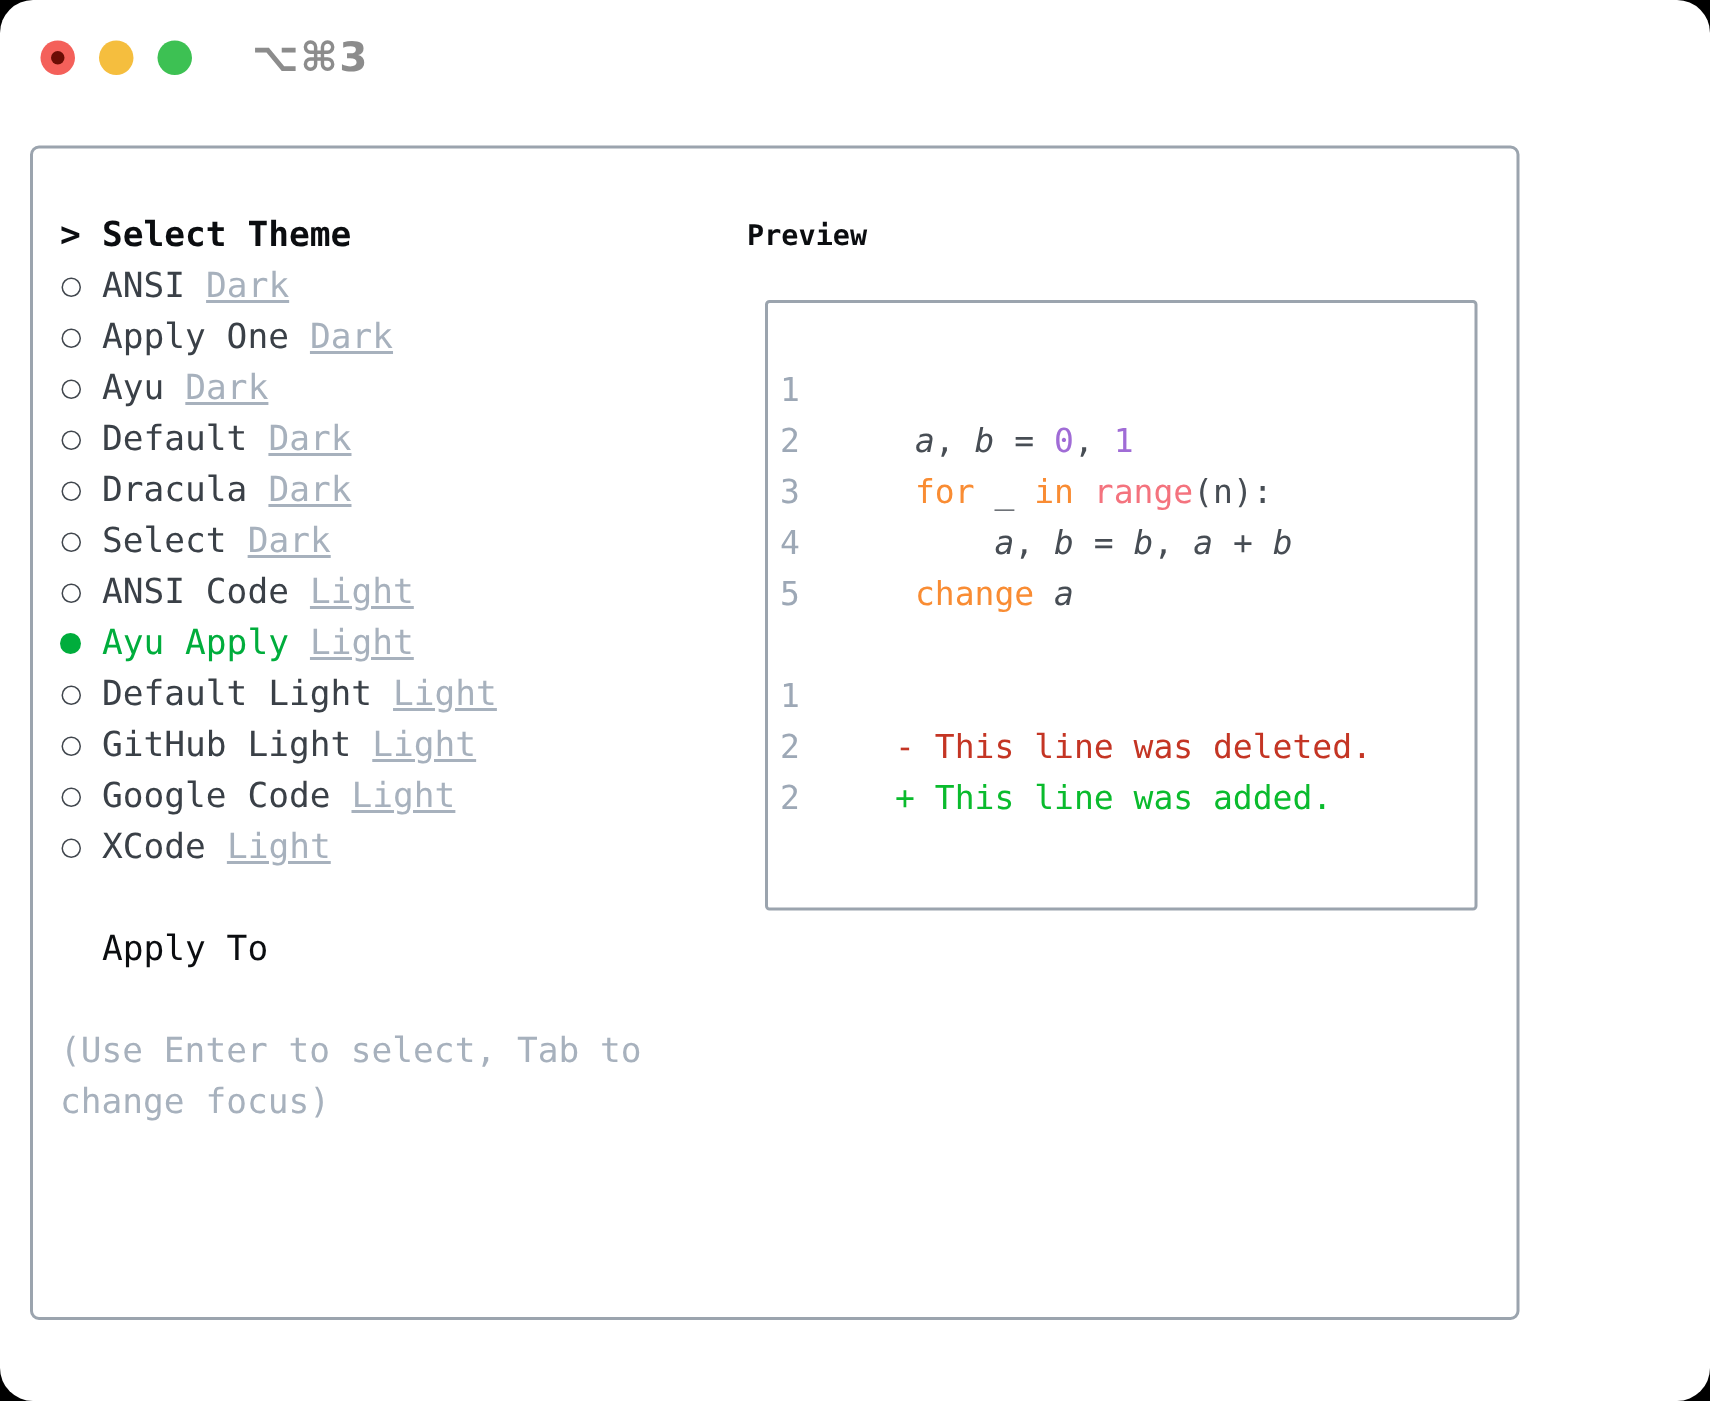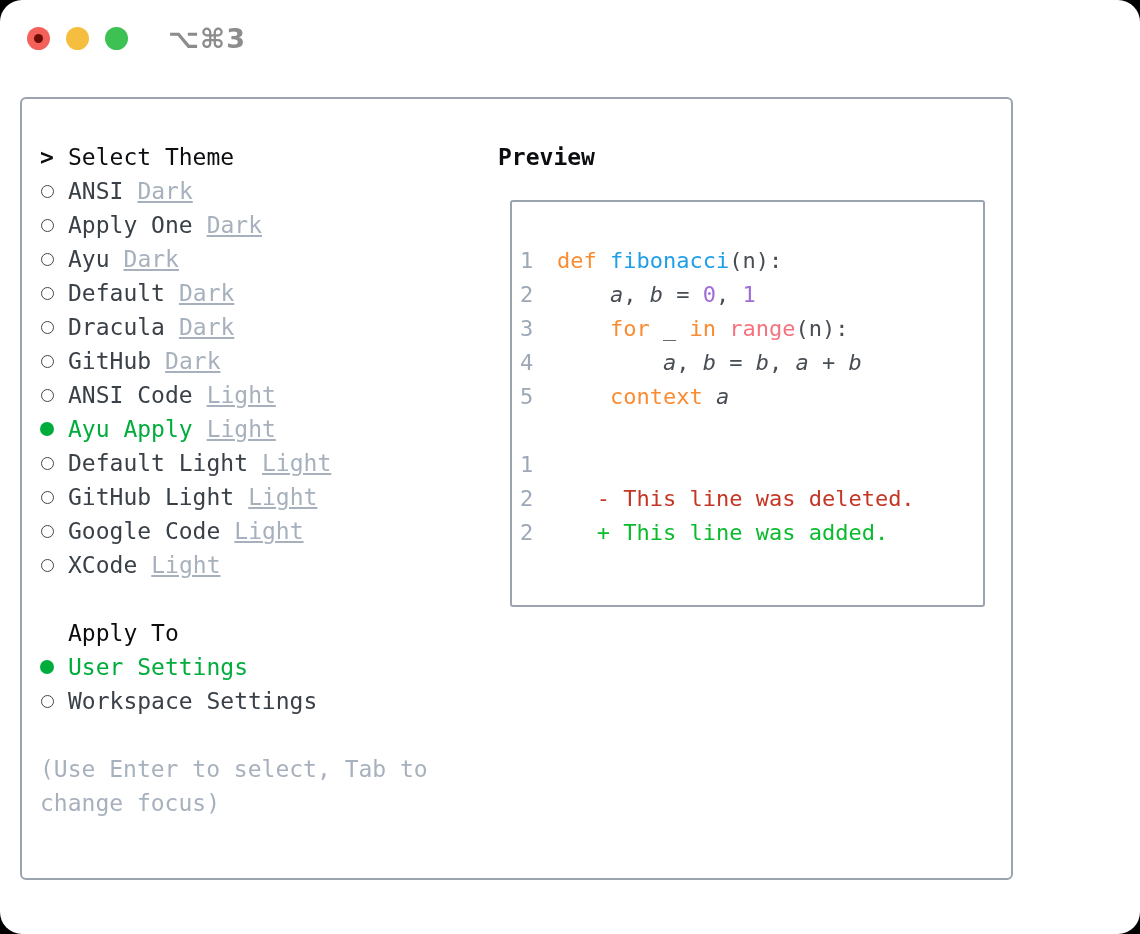--- a/index.html
+++ b/index.html
@@ -26,28 +26,28 @@
     border:2px solid var(--c-border);border-radius:6px;box-sizing:border-box;
   }
   
   .left-col{position:absolute;left:18px;top:41px;width:430px;font-size:23px;line-height:34px;color:var(--c-text);}
   .row{display:flex;height:34px;align-items:center;white-space:pre;}
   .row-blank{height:34px;}
   .marker{width:28px;flex:none;display:flex;align-items:center;}
   .marker-char{font-weight:bold;color:var(--c-heading);}
   .circle{width:13px;height:13px;border:1.5px solid #40464d;border-radius:50%;box-sizing:border-box;margin-left:1px;}
   .circle.filled{width:14px;height:14px;border:none;background:var(--c-accent-green);margin-left:0;}
-  .header-label{font-weight:normal;color:var(--c-heading);text-align:right;}
+  .header-label{font-weight:bold;color:var(--c-heading);text-align:right;}
   .section-label{color:var(--c-heading);}
   .item-name{color:var(--c-text);}
   .item-name.selected{color:var(--c-accent-green);}
   .item-tag{color:var(--c-muted);margin-left:14px;text-decoration:underline;}
   .hint{color:var(--c-muted);width:404px;line-height:34px;}
   
-  .preview-header{position:absolute;left:476px;top:41px;height:34px;line-height:34px;font-size:23px;font-weight:bold;color:var(--c-heading);}
+  .preview-header{position:absolute;left:476px;top:41px;height:34px;line-height:34px;font-size:19px;font-weight:bold;color:var(--c-heading);}
   .preview-box{
     position:absolute;left:488px;top:101px;width:475px;height:407px;
     border:2px solid var(--c-border);border-radius:3px;box-sizing:border-box;
     padding:42px 0 0 8px;overflow:hidden;
   }
   .pline{display:flex;height:34px;line-height:34px;font-size:22px;white-space:pre;}
   .lnum{width:37px;flex:none;color:var(--c-lnum);}
   .tk-plain{color:var(--c-code);}
   .tk-keyword{color:var(--c-keyword);}
   .tk-function{color:var(--c-function);}
@@ -78,49 +78,45 @@
       <div class="row">
         <span class="marker"><span class="marker-char">&gt;</span></span>
         <span class="header-label">Select Theme</span>
       </div>
       <div id="theme-list">
           <div class="row"><span class="marker"><span class="circle"></span></span><span class="item-name">ANSI</span><span class="item-tag">Dark</span></div>
           <div class="row"><span class="marker"><span class="circle"></span></span><span class="item-name">Apply One</span><span class="item-tag">Dark</span></div>
           <div class="row"><span class="marker"><span class="circle"></span></span><span class="item-name">Ayu</span><span class="item-tag">Dark</span></div>
           <div class="row"><span class="marker"><span class="circle"></span></span><span class="item-name">Default</span><span class="item-tag">Dark</span></div>
           <div class="row"><span class="marker"><span class="circle"></span></span><span class="item-name">Dracula</span><span class="item-tag">Dark</span></div>
-          <div class="row"><span class="marker"><span class="circle"></span></span><span class="item-name">GitHub</span><span class="item-tag">Dark</span></div>
+          <div class="row"><span class="marker"><span class="circle"></span></span><span class="item-name">Select</span><span class="item-tag">Dark</span></div>
           <div class="row"><span class="marker"><span class="circle"></span></span><span class="item-name">ANSI Code</span><span class="item-tag">Light</span></div>
           <div class="row"><span class="marker"><span class="circle filled"></span></span><span class="item-name selected">Ayu Apply</span><span class="item-tag">Light</span></div>
           <div class="row"><span class="marker"><span class="circle"></span></span><span class="item-name">Default Light</span><span class="item-tag">Light</span></div>
           <div class="row"><span class="marker"><span class="circle"></span></span><span class="item-name">GitHub Light</span><span class="item-tag">Light</span></div>
           <div class="row"><span class="marker"><span class="circle"></span></span><span class="item-name">Google Code</span><span class="item-tag">Light</span></div>
           <div class="row"><span class="marker"><span class="circle"></span></span><span class="item-name">XCode</span><span class="item-tag">Light</span></div>
         </div>
       <div class="row-blank"></div>
       <div class="row">
         <span class="marker"></span>
         <span class="section-label">Apply To</span>
       </div>
-      <div id="apply-list">
-          <div class="row"><span class="marker"><span class="circle filled"></span></span><span class="item-name selected">User Settings</span></div>
-          <div class="row"><span class="marker"><span class="circle"></span></span><span class="item-name">Workspace Settings</span></div>
-        </div>
       <div class="row-blank"></div>
       <div class="hint">(Use Enter to select, Tab to change focus)</div>
     </div>
 
     <div class="preview-header">Preview</div>
     <div class="preview-box">
       <div id="preview-code">
-          <div class="pline"><span class="lnum">1</span><span class="lcontent"><span class="tk-keyword">def</span><span class="tk-plain"> </span><span class="tk-function">fibonacci</span><span class="tk-plain">(n):</span></span></div>
+          <div class="pline"><span class="lnum">1</span></div>
           <div class="pline"><span class="lnum">2</span><span class="lcontent"><span class="tk-plain">    </span><span class="tk-variable">a</span><span class="tk-plain">, </span><span class="tk-variable">b</span><span class="tk-plain"> = </span><span class="tk-number">0</span><span class="tk-plain">, </span><span class="tk-number">1</span></span></div>
           <div class="pline"><span class="lnum">3</span><span class="lcontent"><span class="tk-plain">    </span><span class="tk-keyword">for</span><span class="tk-plain"> _ </span><span class="tk-keyword">in</span><span class="tk-plain"> </span><span class="tk-builtin">range</span><span class="tk-plain">(n):</span></span></div>
           <div class="pline"><span class="lnum">4</span><span class="lcontent"><span class="tk-plain">        </span><span class="tk-variable">a</span><span class="tk-plain">, </span><span class="tk-variable">b</span><span class="tk-plain"> = </span><span class="tk-variable">b</span><span class="tk-plain">, </span><span class="tk-variable">a</span><span class="tk-plain"> + </span><span class="tk-variable">b</span></span></div>
-          <div class="pline"><span class="lnum">5</span><span class="lcontent"><span class="tk-plain">    </span><span class="tk-keyword">context</span><span class="tk-plain"> </span><span class="tk-variable">a</span></span></div>
+          <div class="pline"><span class="lnum">5</span><span class="lcontent"><span class="tk-plain">    </span><span class="tk-keyword">change</span><span class="tk-plain"> </span><span class="tk-variable">a</span></span></div>
           <div class="pline"><span class="lnum"></span><span class="lcontent"></span></div>
           <div class="pline"><span class="lnum">1</span></div>
           <div class="pline"><span class="lnum">2</span><span class="lcontent"><span class="tk-deleted">   - This line was deleted.</span></span></div>
           <div class="pline"><span class="lnum">2</span><span class="lcontent"><span class="tk-added">   + This line was added.</span></span></div>
         </div>
     </div>
 
   </div>
 </div>
 

